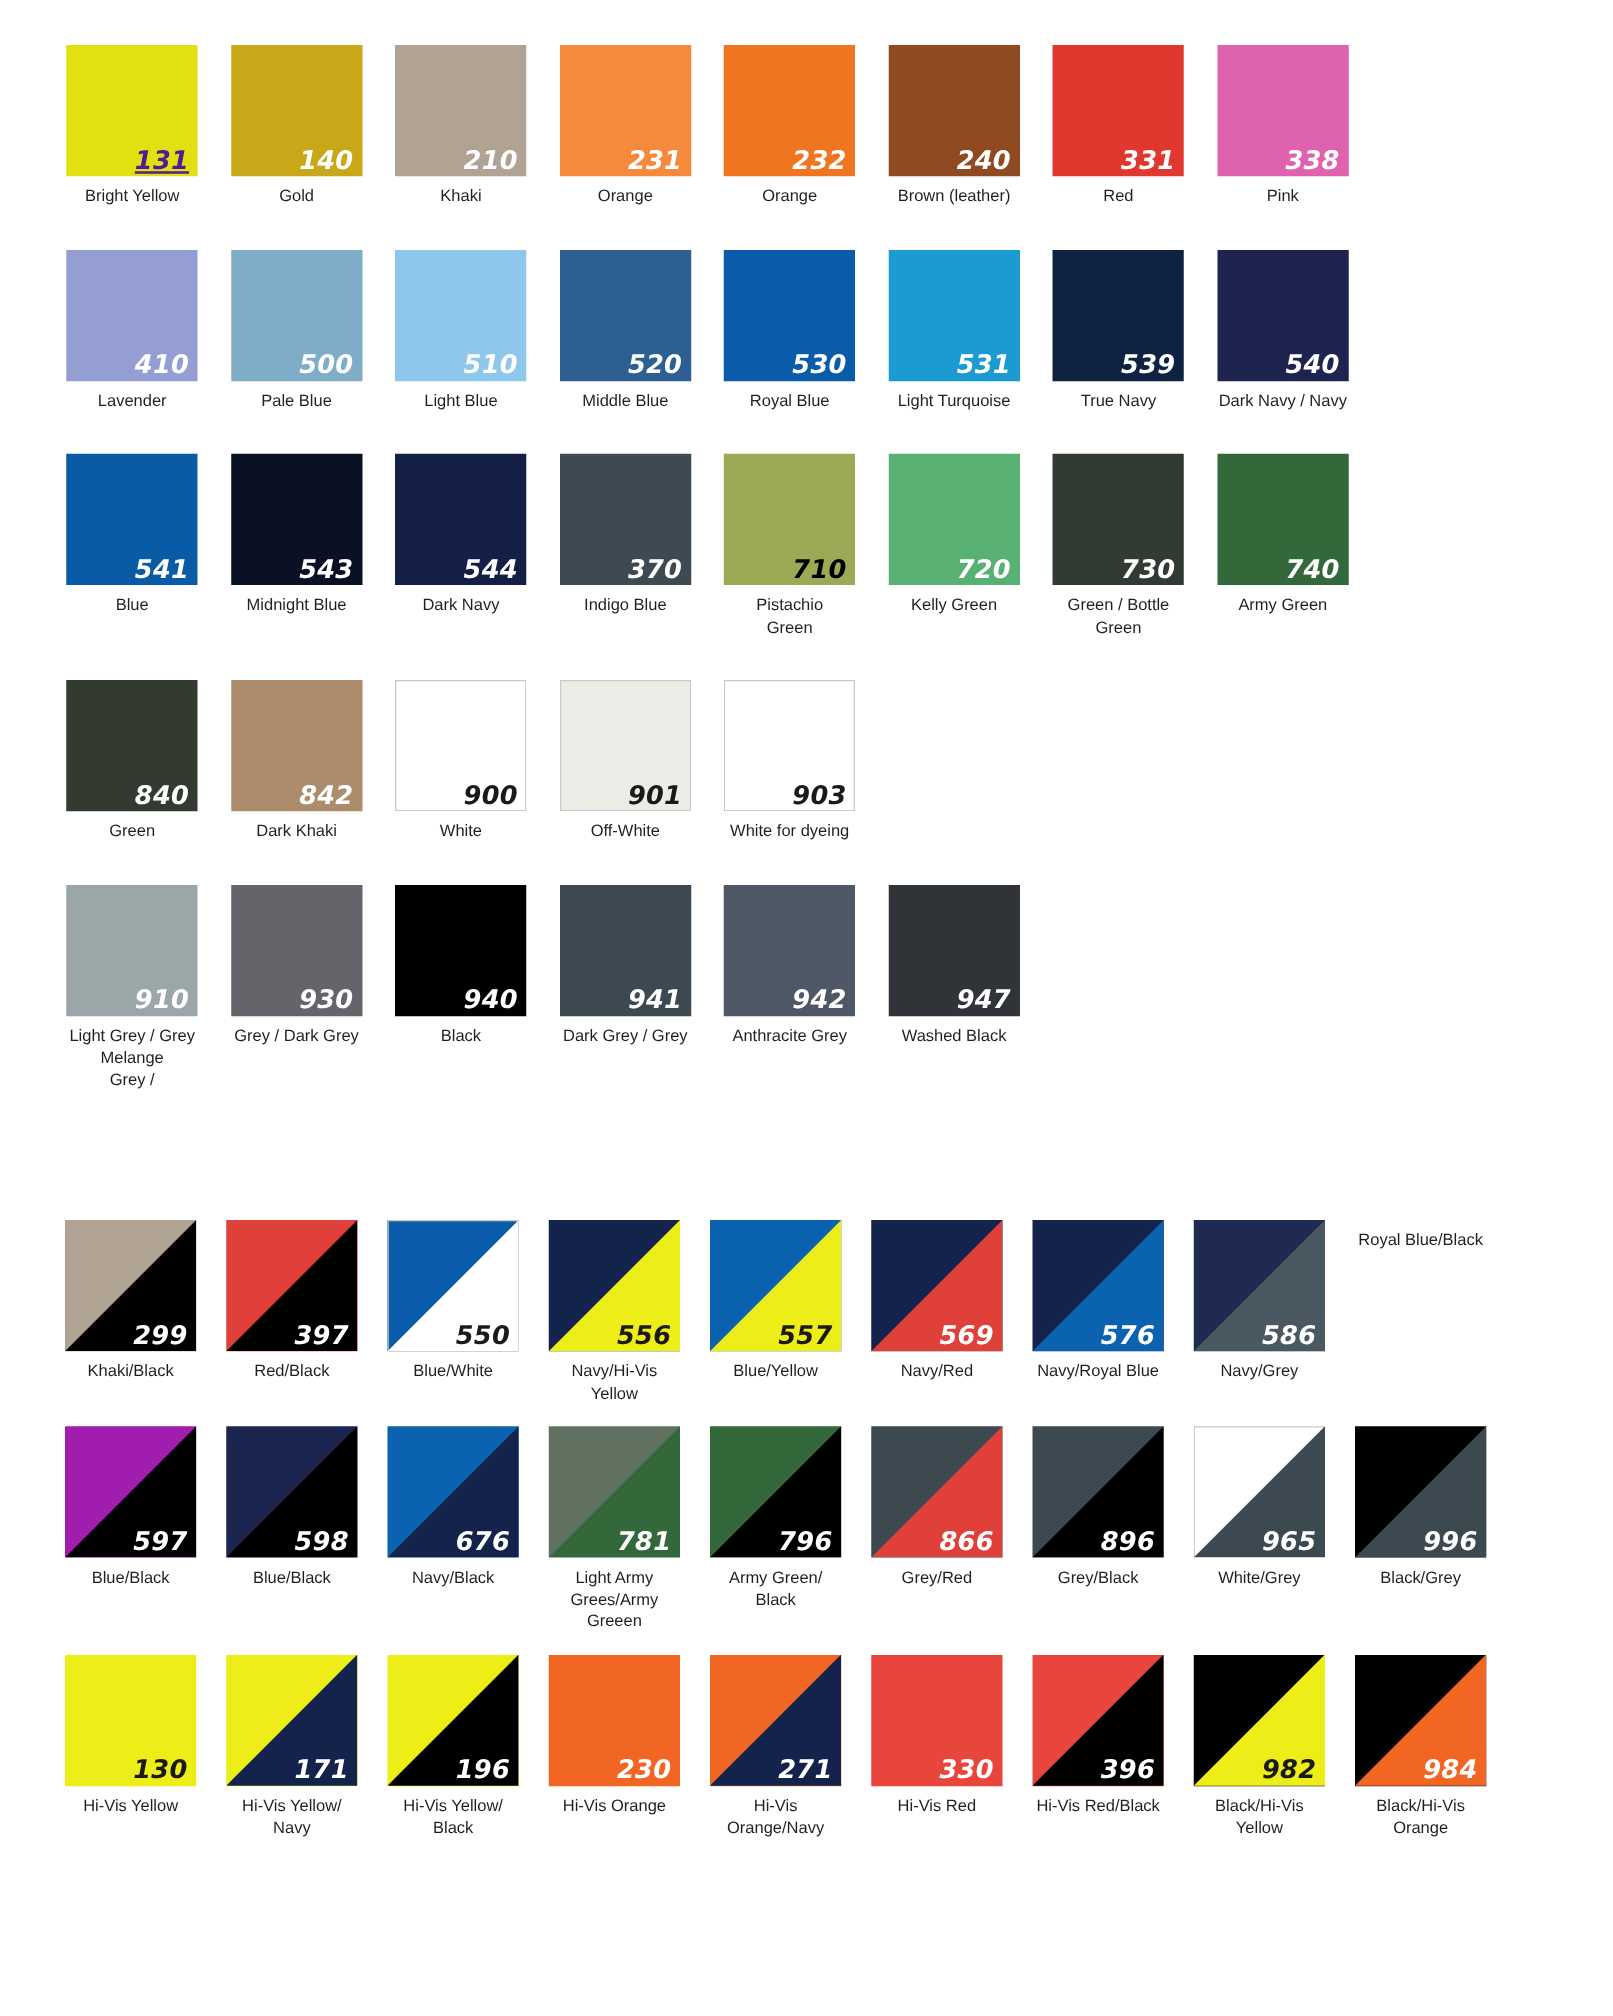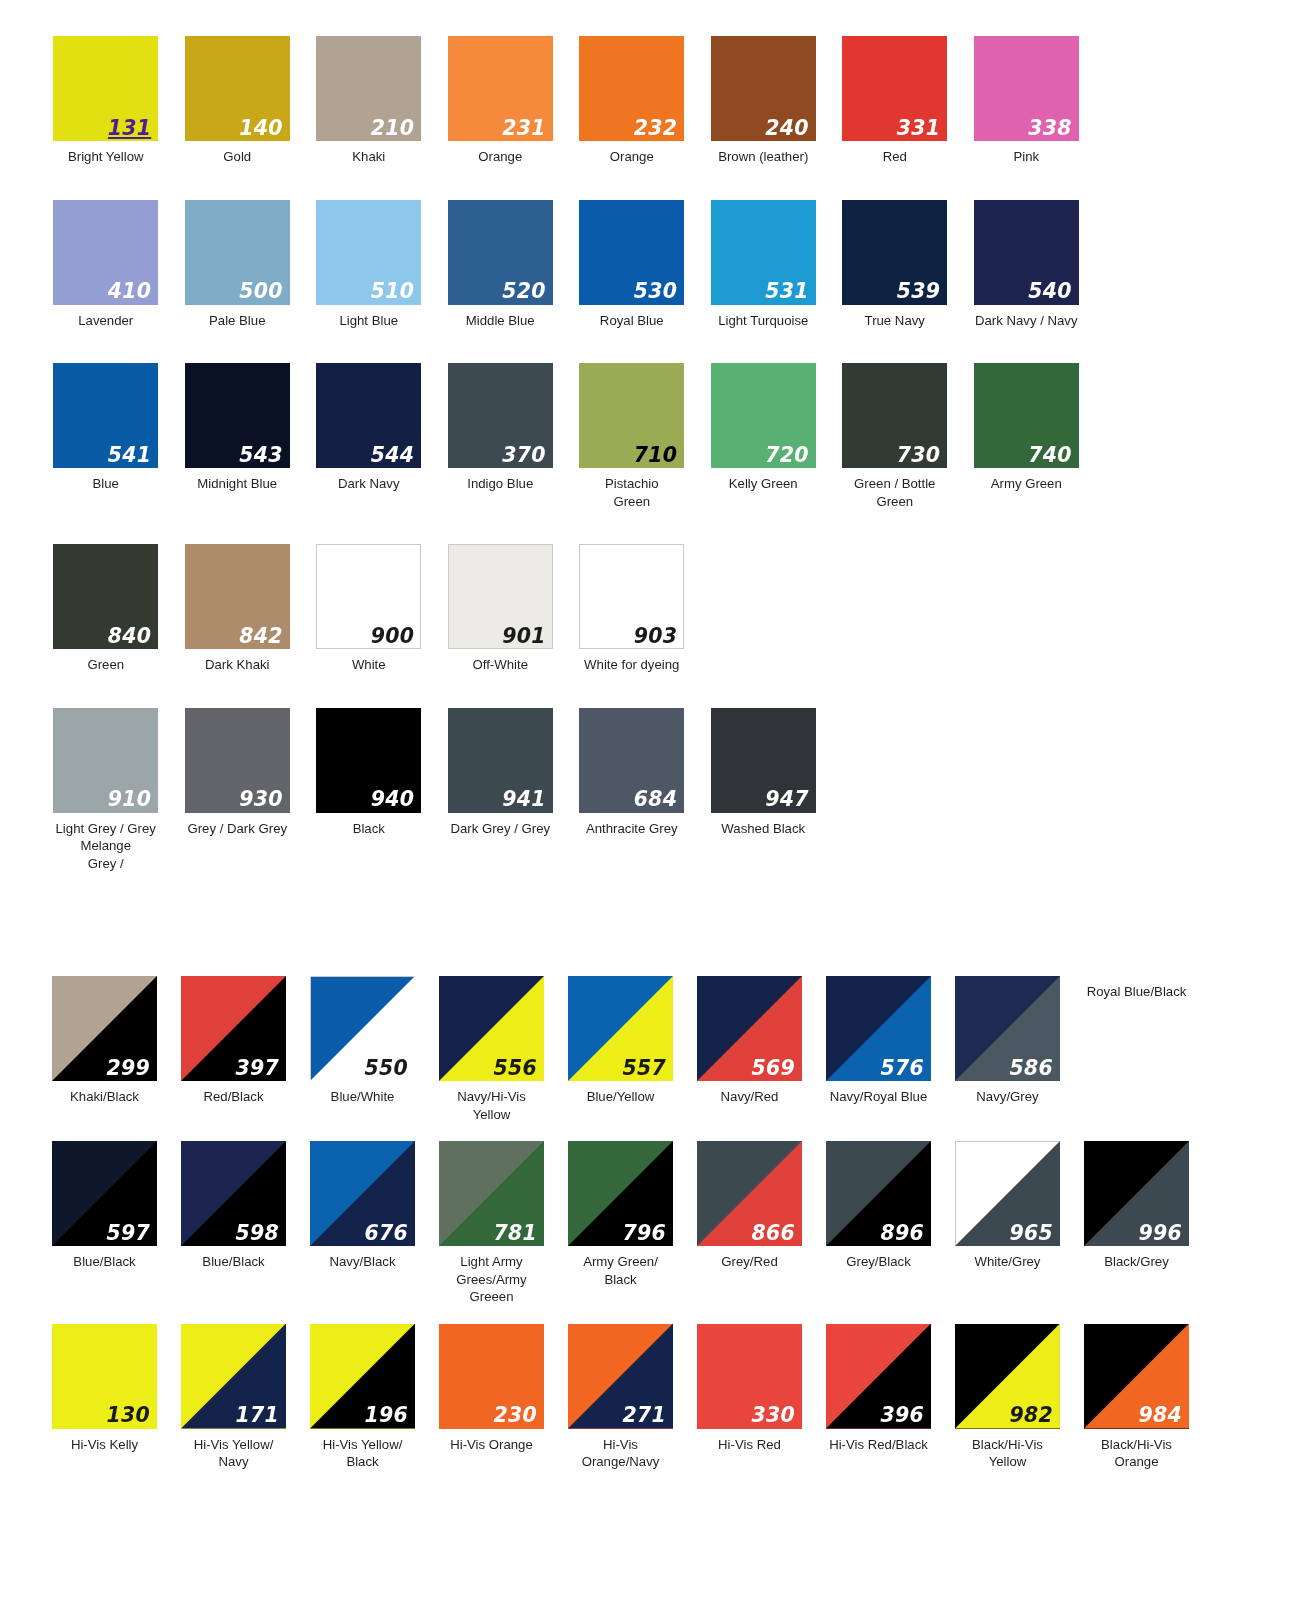--- a/index.html
+++ b/index.html
@@ -380,21 +380,21 @@
           <div class="swatch-wrap">
             <div class="swatch" style="background: rgb(60, 73, 80);">
               <span class="code" style="color: rgb(255, 255, 255);">941</span>
             </div>
           </div>
           <div class="label">Dark Grey / Grey</div>
         </div>
         <div class="cell">
           <div class="swatch-wrap">
             <div class="swatch" style="background: rgb(78, 87, 102);">
-              <span class="code" style="color: rgb(255, 255, 255);">684</span>
+              <span class="code" style="color: rgb(255, 255, 255);">942</span>
             </div>
           </div>
           <div class="label">Anthracite Grey</div>
         </div>
         <div class="cell">
           <div class="swatch-wrap">
             <div class="swatch" style="background: rgb(48, 51, 56);">
               <span class="code" style="color: rgb(255, 255, 255);">947</span>
             </div>
           </div>
@@ -480,21 +480,21 @@
           </div>
           <div class="label">Navy/Grey</div>
         </div>
         <div class="cell">
           <div class="label">Royal Blue/Black</div>
         </div>
       </div>
       <div class="row row-duo">
         <div class="cell">
           <div class="swatch-wrap">
-            <div class="swatch" style="background: #0f172a;">
+            <div class="swatch" style="background: #a21caf;">
               <div class="tri" style="background: rgb(0, 0, 0); clip-path: polygon(100% 0px, 100% 100%, 0px 100%);"></div>
               <span class="code" style="color: rgb(255, 255, 255);">597</span>
             </div>
           </div>
           <div class="label">Blue/Black</div>
         </div>
         <div class="cell">
           <div class="swatch-wrap">
             <div class="swatch" style="background: rgb(27, 37, 80);">
               <div class="tri" style="background: rgb(0, 0, 0); clip-path: polygon(100% 0px, 100% 100%, 0px 100%);"></div>
@@ -570,21 +570,21 @@
           <div class="label">Black/Grey</div>
         </div>
       </div>
       <div class="row row-duo">
         <div class="cell">
           <div class="swatch-wrap">
             <div class="swatch" style="background: rgb(237, 237, 23);">
               <span class="code" style="color: rgb(26, 26, 26);">130</span>
             </div>
           </div>
-          <div class="label">Hi-Vis Kelly</div>
+          <div class="label">Hi-Vis Yellow</div>
         </div>
         <div class="cell">
           <div class="swatch-wrap">
             <div class="swatch" style="background: rgb(237, 237, 23);">
               <div class="tri" style="background: rgb(20, 35, 76); clip-path: polygon(100% 0px, 100% 100%, 0px 100%);"></div>
               <span class="code" style="color: rgb(255, 255, 255);">171</span>
             </div>
           </div>
           <div class="label">Hi-Vis Yellow/
 Navy</div>

